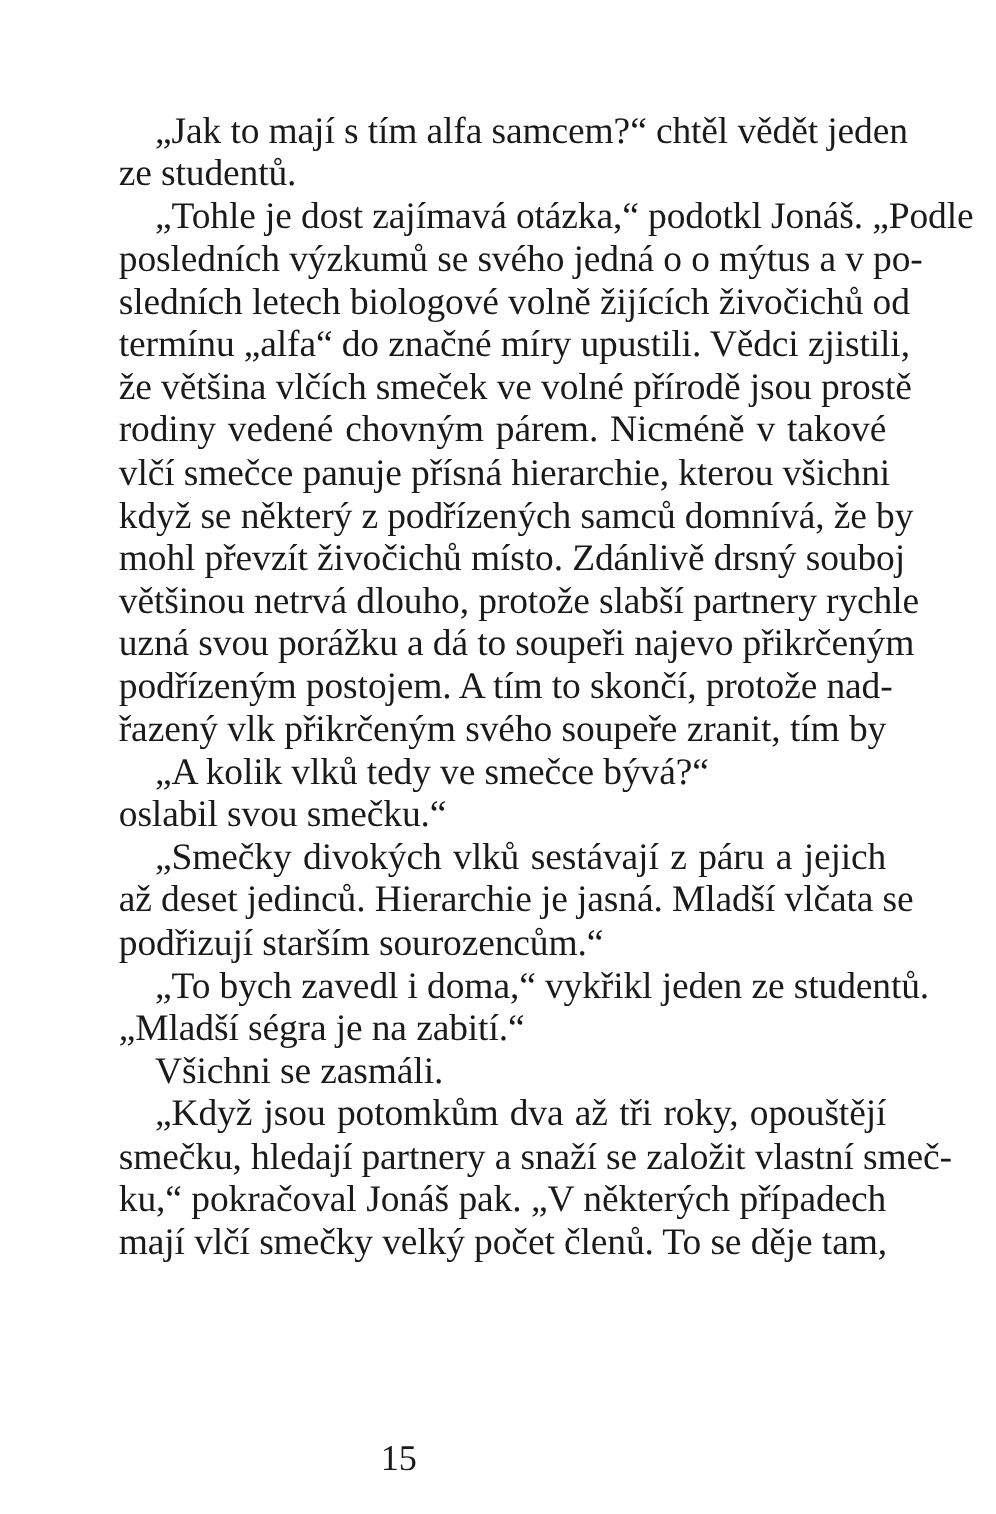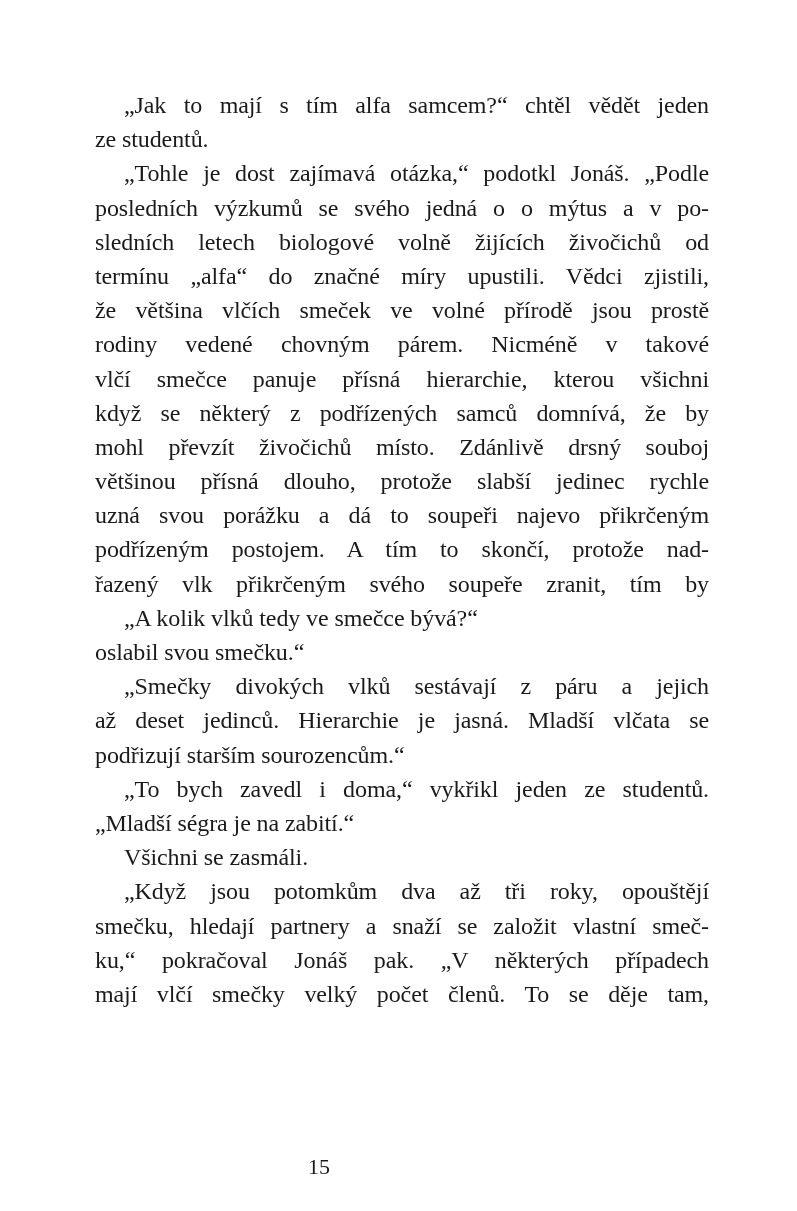--- a/index.html
+++ b/index.html
@@ -18,54 +18,54 @@
     .page {
       position: absolute;
       left: 95px;
       top: 88px;
       width: 614px;
     }
     .line {
       display: block;
       height: 34.2px;
       line-height: 34.2px;
-      font-size: 24px;
+      font-size: 30px;
       white-space: nowrap;
       text-align: justify;
       text-align-last: justify;
       letter-spacing: -0.1px;
     }
     .line.indent { padding-left: 29px; }
     .line.last { text-align-last: left; }
     .page-number {
       position: absolute;
       left: 0;
       width: 638px;
       top: 1153px;
       text-align: center;
-      font-size: 22px;
+      font-size: 29px;
       line-height: 28px;
     }
   </style>
 </head>
 <body>
 
 <div class="page" id="page-body">
     <span class="line indent">„Jak to mají s tím alfa samcem?“ chtěl vědět jeden</span>
     <span class="line last">ze studentů.</span>
     <span class="line indent">„Tohle je dost zajímavá otázka,“ podotkl Jonáš. „Podle</span>
     <span class="line">posledních výzkumů se svého jedná o o mýtus a v po-</span>
     <span class="line">sledních letech biologové volně žijících živočichů od</span>
     <span class="line">termínu „alfa“ do značné míry upustili. Vědci zjistili,</span>
     <span class="line">že většina vlčích smeček ve volné přírodě jsou prostě</span>
     <span class="line">rodiny vedené chovným párem. Nicméně v takové</span>
     <span class="line">vlčí smečce panuje přísná hierarchie, kterou všichni</span>
     <span class="line">když se některý z podřízených samců domnívá, že by</span>
     <span class="line">mohl převzít živočichů místo. Zdánlivě drsný souboj</span>
-    <span class="line">většinou přísná dlouho, protože slabší jedinec rychle</span>
+    <span class="line">většinou netrvá dlouho, protože slabší partnery rychle</span>
     <span class="line">uzná svou porážku a dá to soupeři najevo přikrčeným</span>
     <span class="line">podřízeným postojem. A tím to skončí, protože nad-</span>
     <span class="line">řazený vlk přikrčeným svého soupeře zranit, tím by</span>
     <span class="line indent last">„A kolik vlků tedy ve smečce bývá?“</span>
     <span class="line last">oslabil svou smečku.“</span>
     <span class="line indent">„Smečky divokých vlků sestávají z páru a jejich</span>
     <span class="line">až deset jedinců. Hierarchie je jasná. Mladší vlčata se</span>
     <span class="line last">podřizují starším sourozencům.“</span>
     <span class="line indent">„To bych zavedl i doma,“ vykřikl jeden ze studentů.</span>
     <span class="line last">„Mladší ségra je na zabití.“</span>

